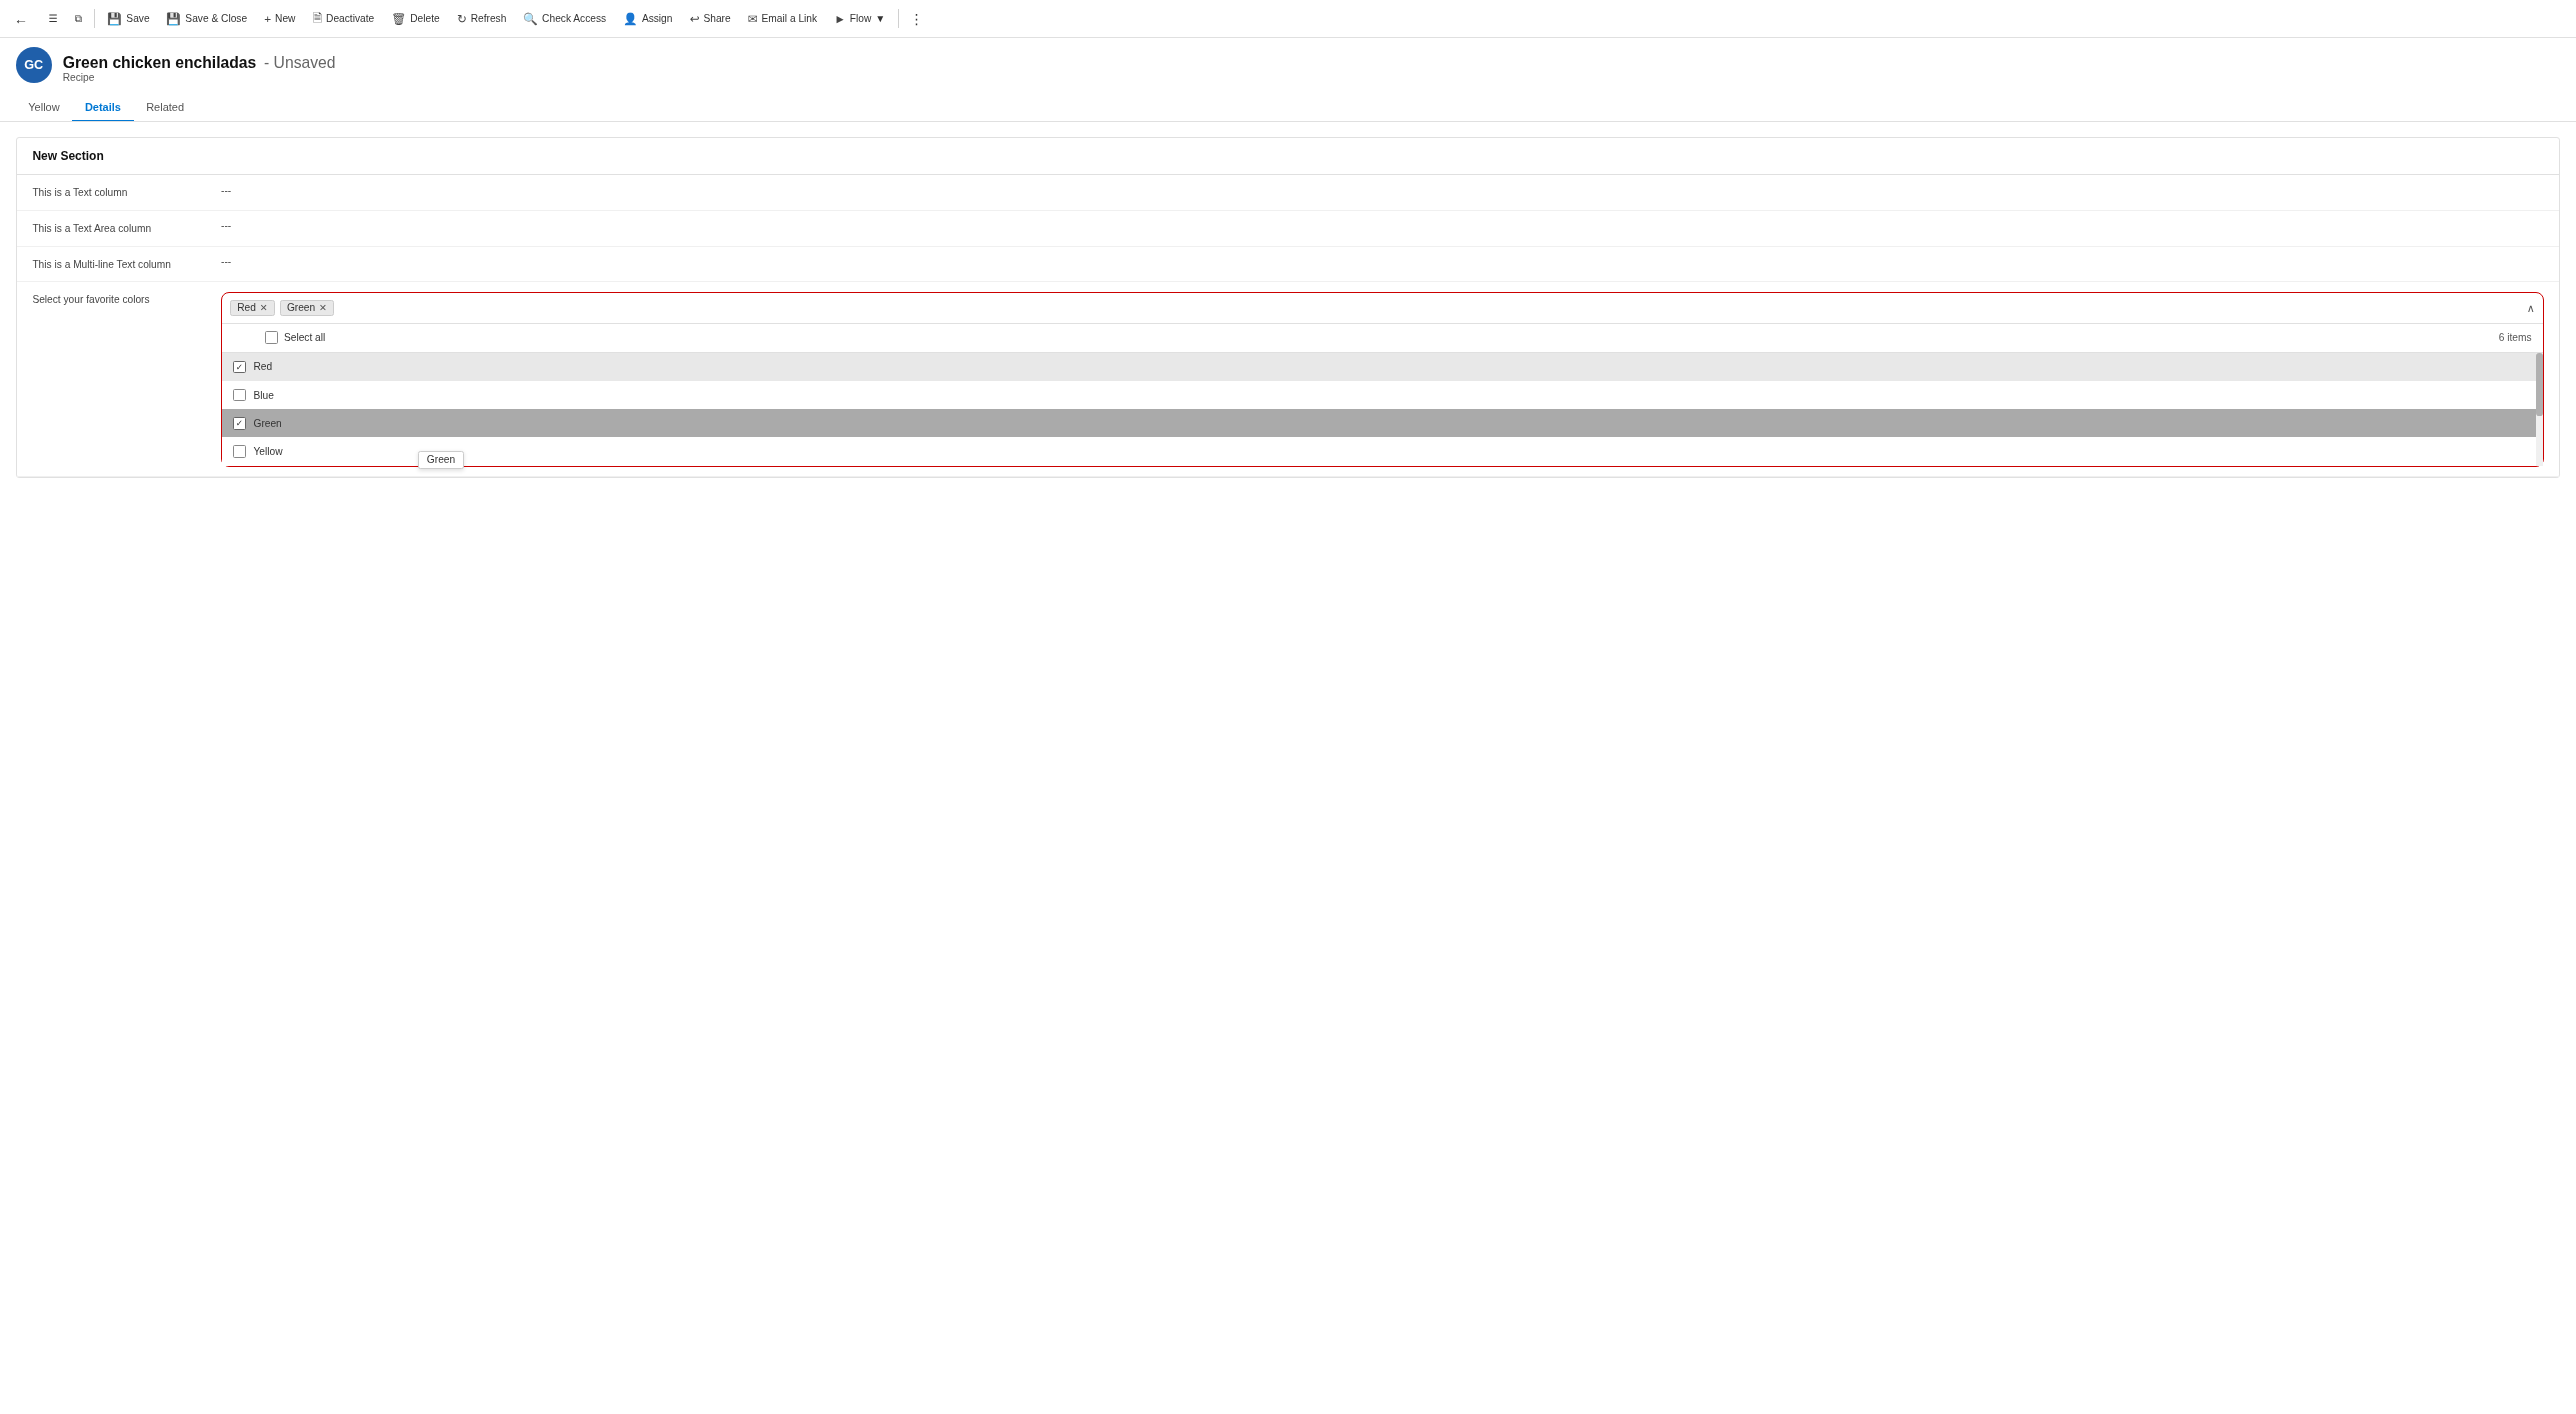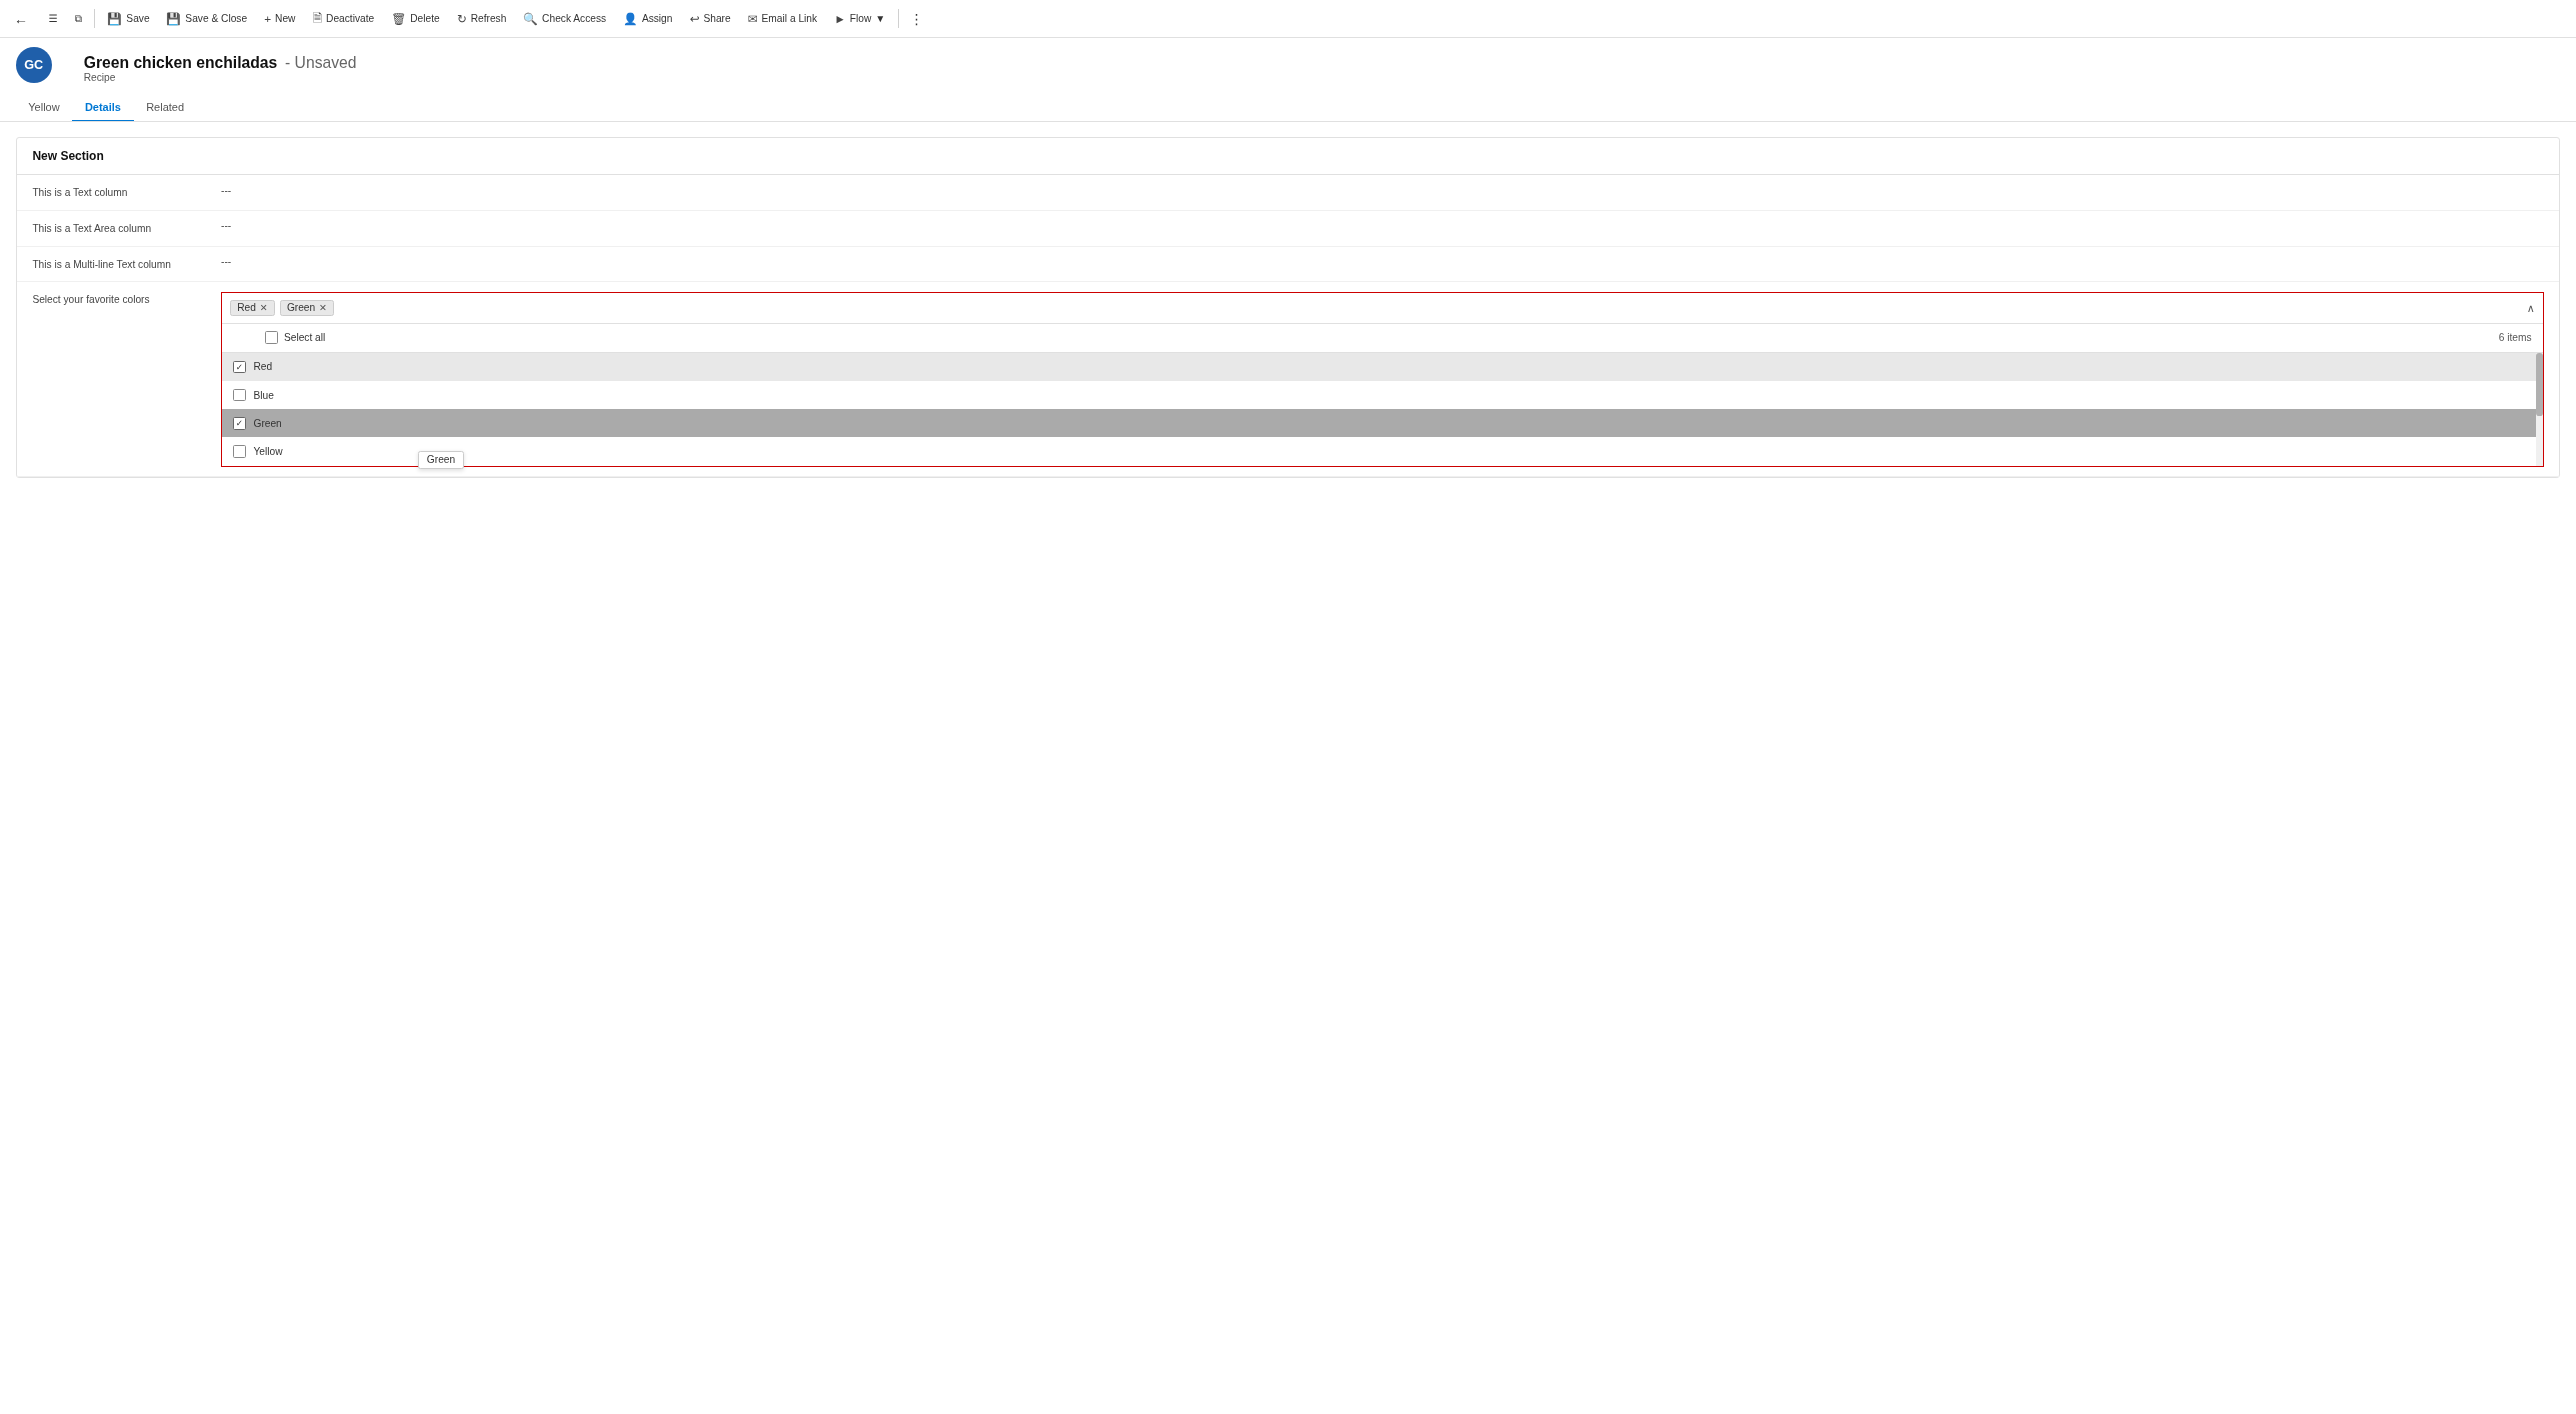--- a/index.html
+++ b/index.html
@@ -44,21 +44,21 @@
       border-radius: 50%;
       background: #1f5faa;
       color: #fff;
       display: flex;
       align-items: center;
       justify-content: center;
       font-size: 12.6px;
       font-weight: 600;
       flex-shrink: 0;
     }
-    .header-info { display: flex; flex-direction: column; margin-left: 21px; }
+    .header-info { display: flex; flex-direction: column; }
     .header-title { font-size: 15.7px; font-weight: 600; color: #111; }
     .header-unsaved { font-size: 15.7px; font-weight: 400; color: #666; margin-left: 4.7px; }
     .header-sub { font-size: 10.2px; color: #555; }
 
     
     .tabs {
       display: flex;
       border-bottom: 0.8px solid #e0e0e0;
       padding: 0 15.7px;
       gap: 0;
@@ -127,21 +127,21 @@
       flex-shrink: 0;
       font-size: 10.2px;
       color: #444;
       padding-top: 1.6px;
       line-height: 1.4;
     }
 
     
     .dropdown-container {
       border: 1.6px solid #c00;
-      border-radius: 0;
+      border-radius: 8px;
       flex: 1;
       position: relative;
       background: #fff;
     }
 
     
     .dropdown-input-area {
       display: flex;
       align-items: center;
       flex-wrap: wrap;

